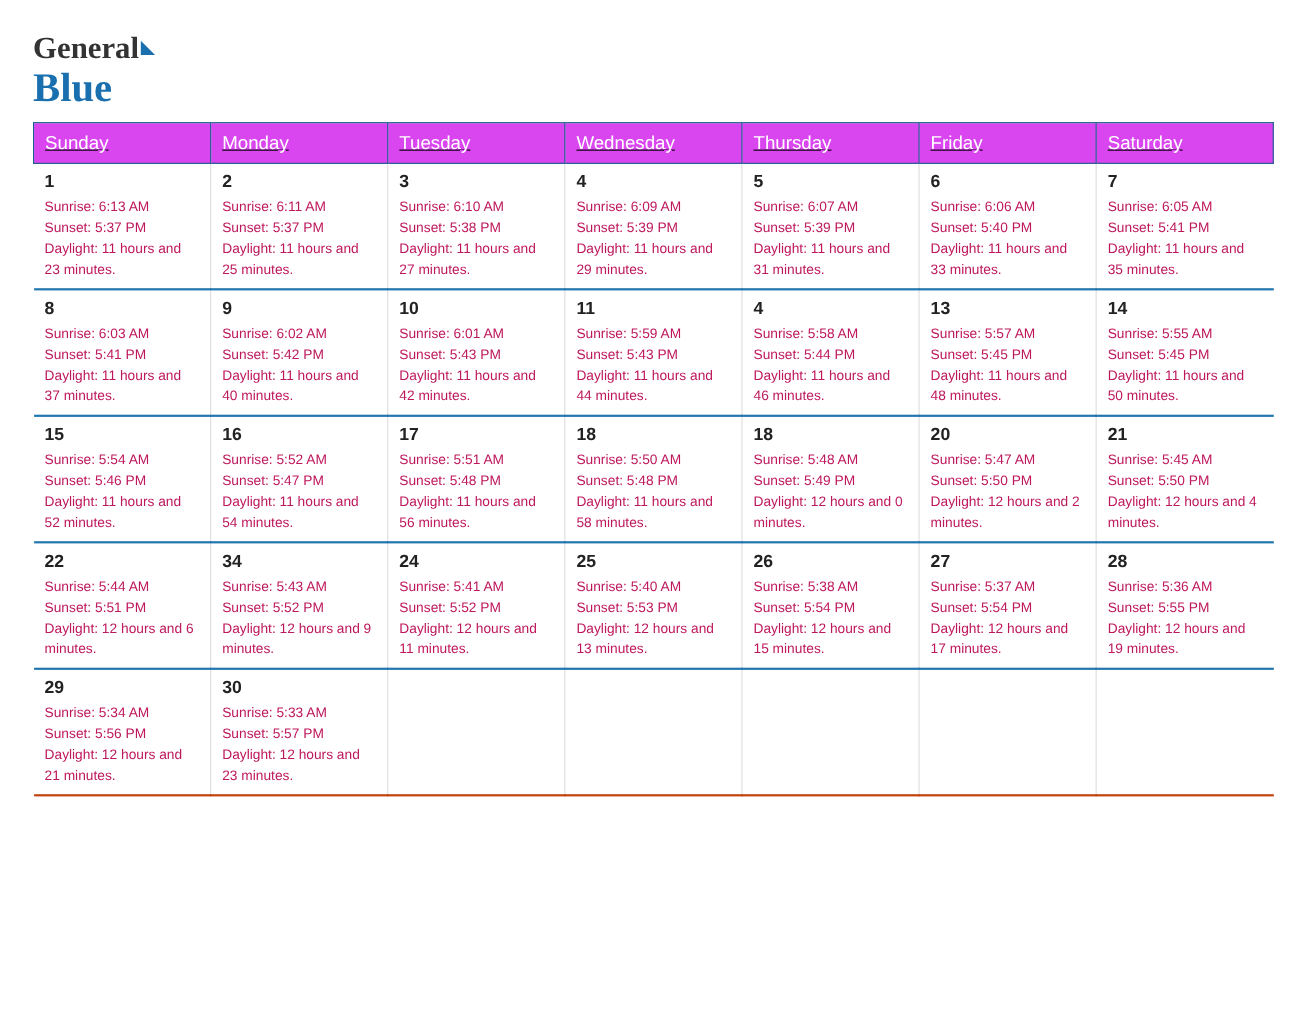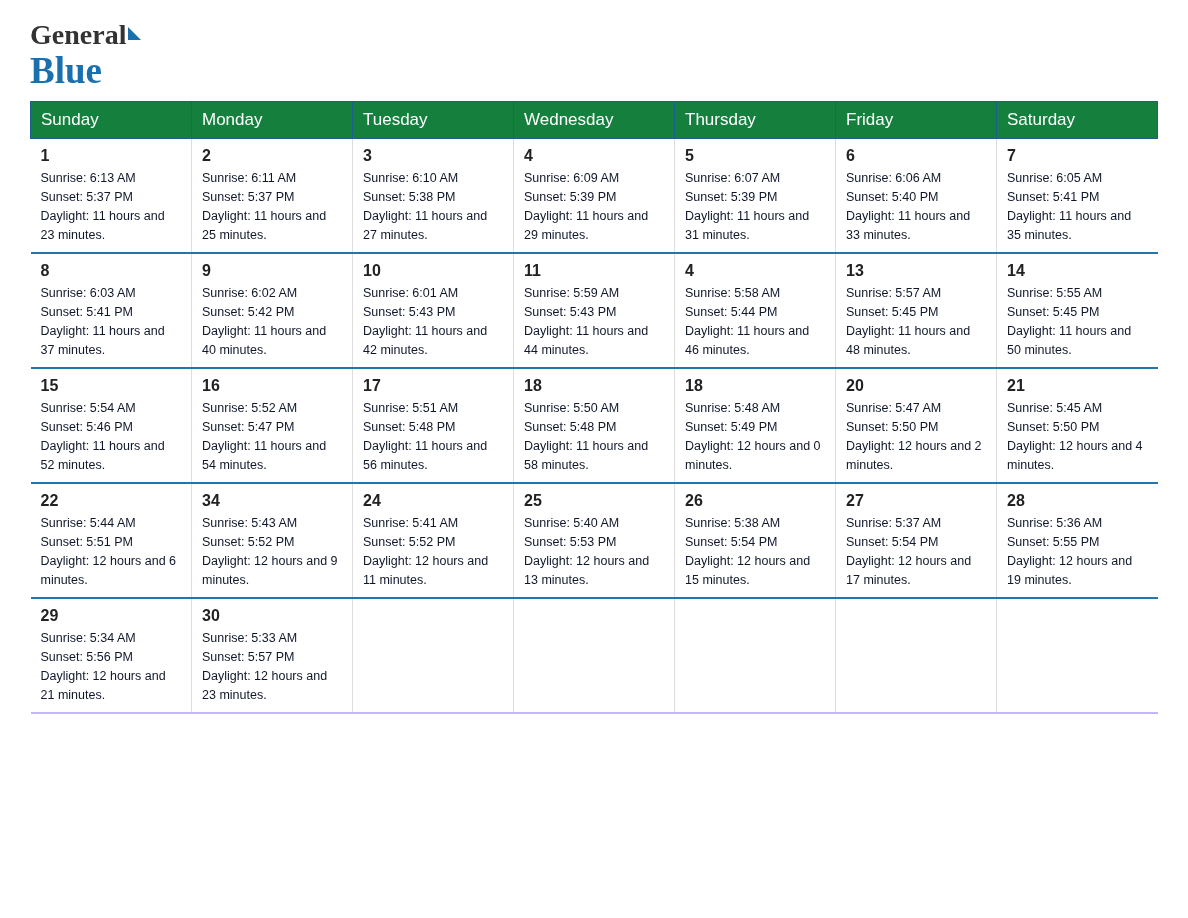--- a/index.html
+++ b/index.html
@@ -12,20 +12,21 @@
     }
     .header-area {
       display: flex;
       justify-content: space-between;
       align-items: flex-start;
       margin-bottom: 10px;
     }
     .logo {
       display: flex;
       align-items: center;
+      margin-top: 10px;
     }
     .title-area {
       text-align: right;
     }
     .month-title {
       font-size: 52px;
       font-weight: bold;
       color: #222;
       font-family: Georgia, serif;
     }
@@ -33,21 +34,22 @@
       font-size: 22px;
       color: #444;
       font-family: Georgia, serif;
     }
     table {
       width: 100%;
       border-collapse: collapse;
       margin-top: 8px;
     }
     thead tr {
-      background-color: #15803d;
+      background-color: #d946ef;
+      text-decoration: underline;
     }
     thead th {
       color: #fff;
       font-size: 17px;
       font-weight: normal;
       padding: 8px 10px;
       text-align: left;
       border: 1px solid #1a5f8f;
     }
     tbody tr {
@@ -68,27 +70,27 @@
     .day-number {
       font-size: 16px;
       font-weight: bold;
       display: block;
       margin-bottom: 4px;
       color: #222;
     }
     .day-info {
       font-size: 12.5px;
       line-height: 1.5;
-      color: #0f172a;
+      color: #be185d;
     }
     .empty-cell {
       background: #fff;
     }
     tbody tr:last-child {
-      border-bottom: 2px solid #c4b5fd;
+      border-bottom: 2px solid #c2410c;
     }
   </style>
 </head>
 <body>
 
 <div class="header-area">
   <div class="logo">
     <div style="line-height:1.1;">
       <div style="display:flex;align-items:center;">
         <span style="font-size:28px;font-weight:bold;color:#333;font-family:Georgia,serif;">General</span>

